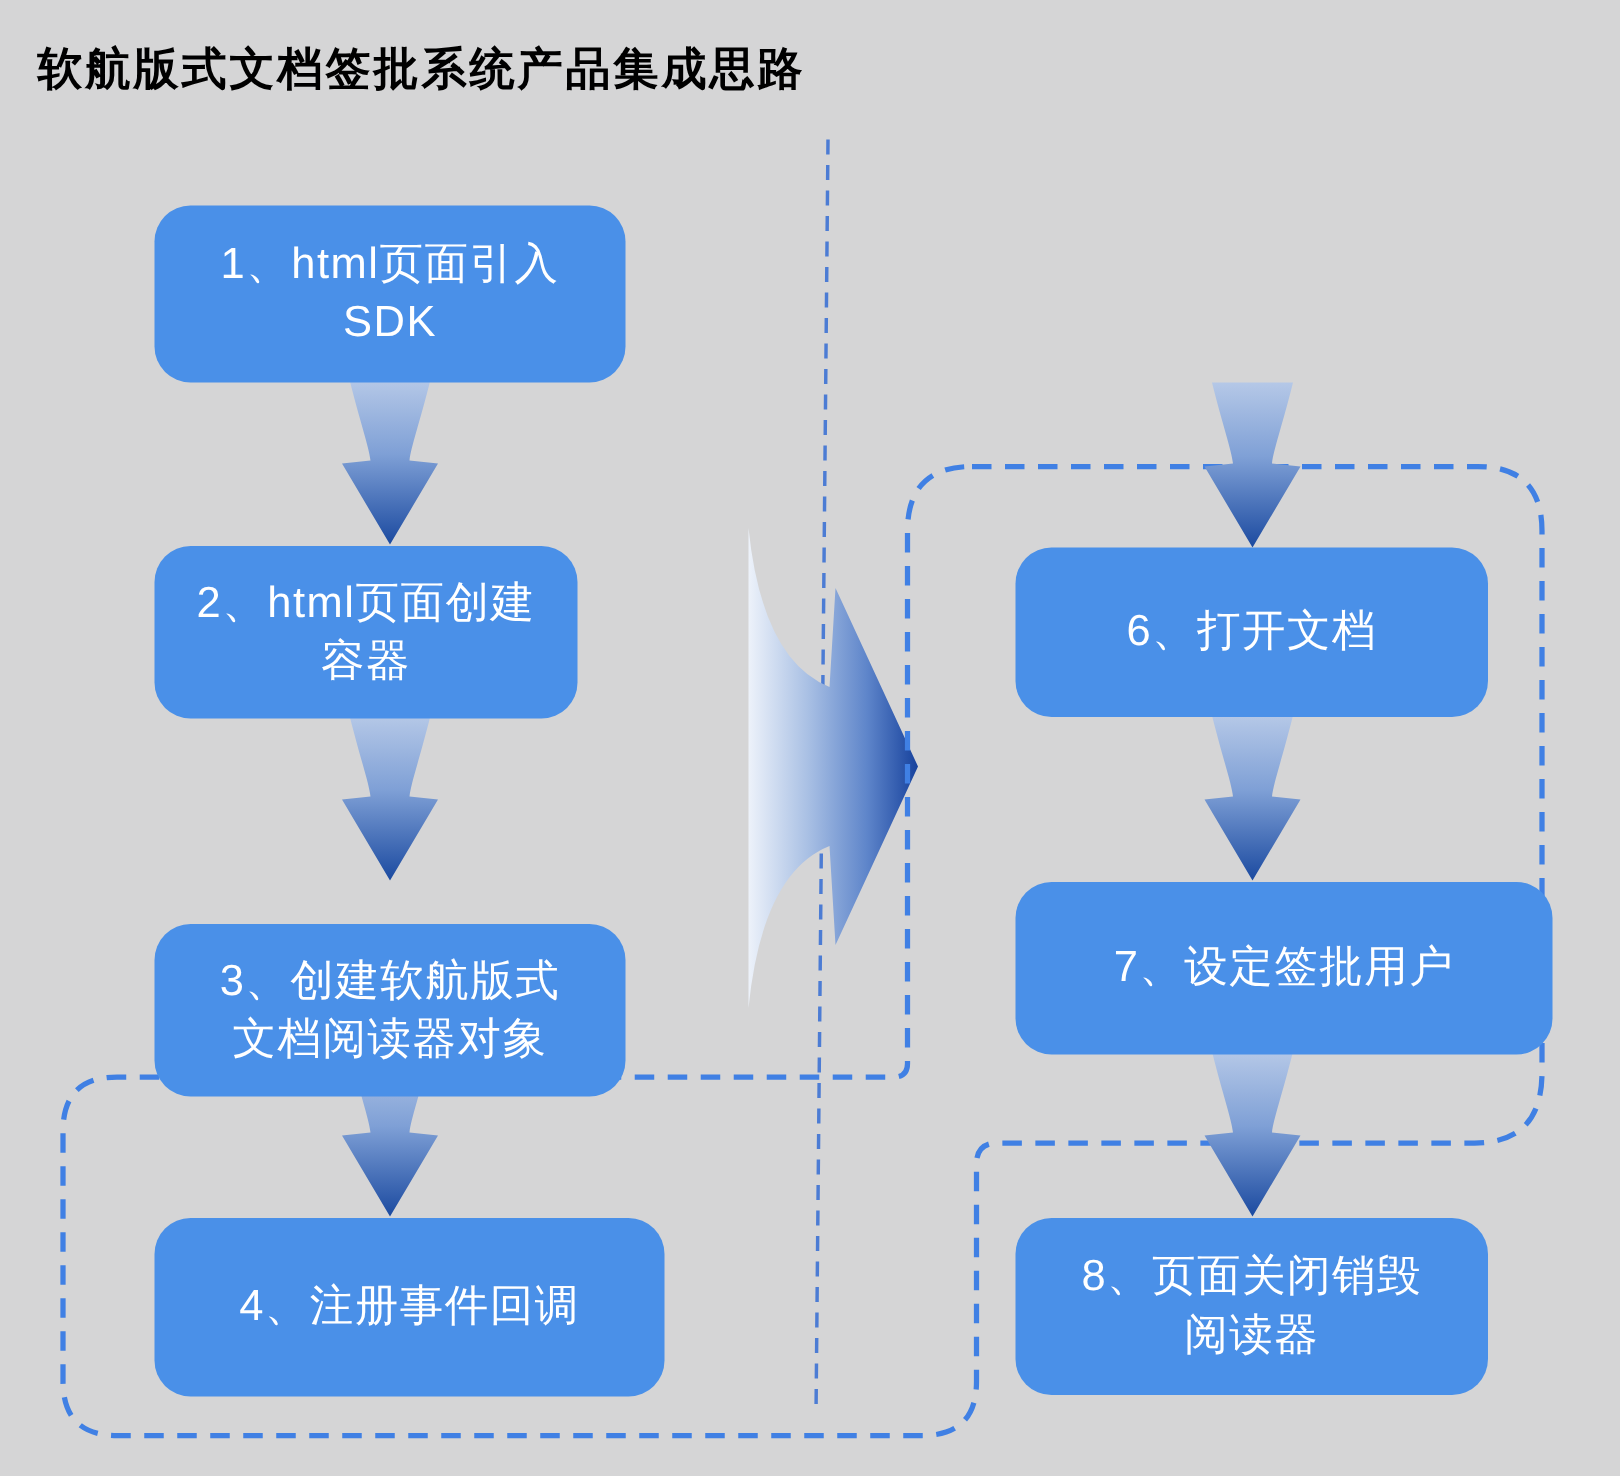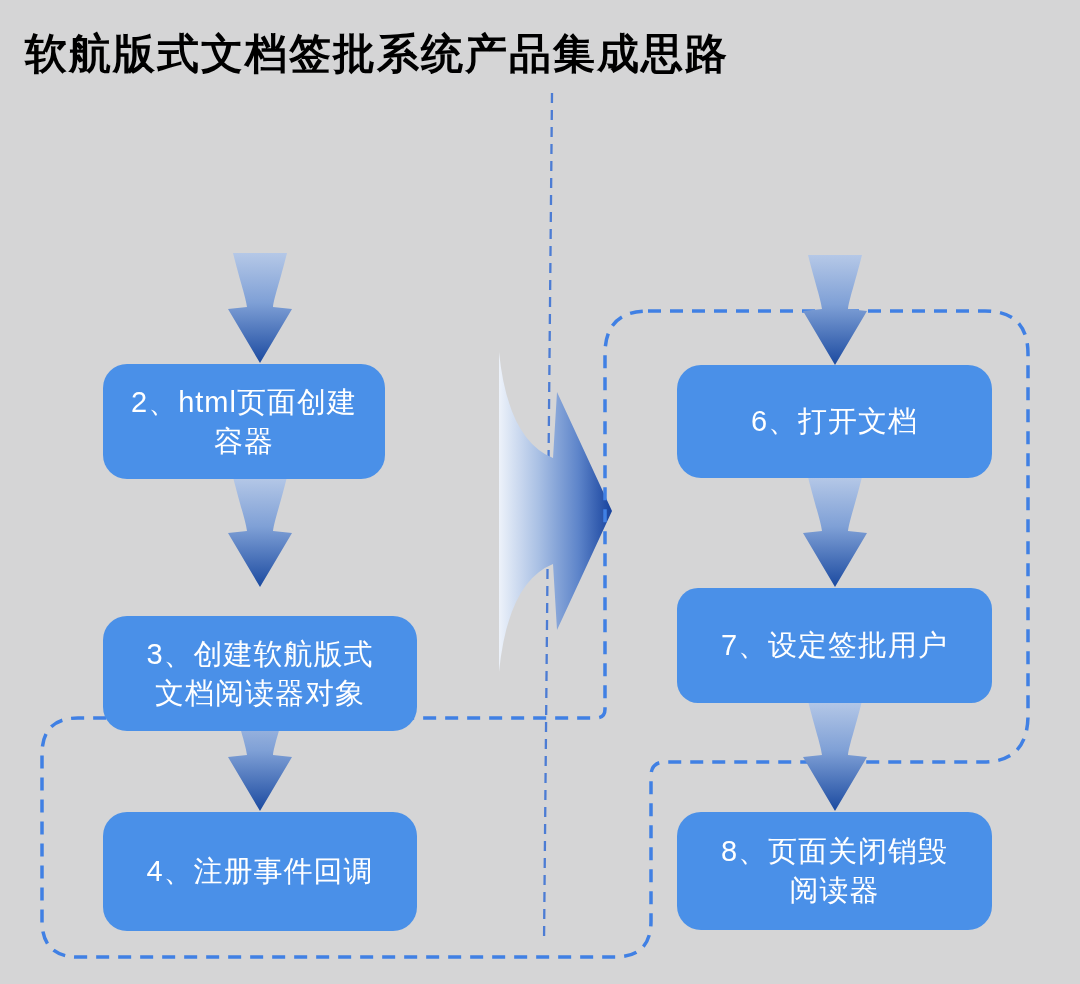--- a/index.html
+++ b/index.html
@@ -11,21 +11,21 @@
   }
   .stage {
     position: relative;
     width: 1080px; height: 984px;
     background: #d5d5d6;
   }
   .title {
     position: absolute;
     left: 25px; top: 26px;
     margin: 0;
-    font-size: 42px;
+    font-size: 30px;
     font-weight: bold;
     color: #000;
     letter-spacing: 2px;
     white-space: nowrap;
   }
   svg.connectors {
     position: absolute;
     left: 0; top: 0;
     width: 1080px; height: 984px;
   }
@@ -39,24 +39,24 @@
     justify-content: center;
     text-align: center;
     font-size: 29px;
     line-height: 39px;
     letter-spacing: 1px;
     white-space: pre-line;
   }
   .b1 { left: 103px; top: 137px; width: 314px; height: 118px; }
   .b2 { left: 103px; top: 364px; width: 282px; height: 115px; }
   .b3 { left: 103px; top: 588px; width: 314px; height: 115px; margin-top: 28px; }
-  .b4 { left: 103px; top: 812px; width: 314px; height: 119px; }
+  .b4 { left: 103px; top: 812px; width: 340px; height: 119px; }
   .b5 { left: 677px; top: 137px; width: 315px; height: 120px; }
   .b6 { left: 677px; top: 365px; width: 315px; height: 113px; }
-  .b7 { left: 677px; top: 588px; width: 315px; height: 115px; border-radius: 21px; }
+  .b7 { left: 677px; top: 588px; width: 358px; height: 115px; }
   .b8 { left: 677px; top: 812px; width: 315px; height: 118px; }
 </style>
 </head>
 <body>
 
 <div class="stage">
 
   <h1 class="title">软航版式文档签批系统产品集成思路</h1>
 
   <svg class="connectors" viewBox="0 0 1080 984" xmlns="http://www.w3.org/2000/svg">
@@ -85,20 +85,22 @@
              L596,718 Q605,718 605,709 L605,354 Q605,311 648,311 Z" fill="none" stroke="#4080e4" stroke-width="3.5" stroke-dasharray="13 9"></path>
 
     <use href="#smallArrow" transform="translate(260,253)"></use>
     <use href="#smallArrow" transform="translate(260,477)"></use>
     <use href="#smallArrow" transform="translate(260,701)"></use>
     <use href="#smallArrow" transform="translate(835,255)"></use>
     <use href="#smallArrow" transform="translate(835,477)"></use>
     <use href="#smallArrow" transform="translate(835,701)"></use>
   </svg>
 
+  <div class="flow-box b1">1、html页面引入
+SDK</div>
   <div class="flow-box b2">2、html页面创建
 容器</div>
   <div class="flow-box b3">3、创建软航版式
 文档阅读器对象</div>
   <div class="flow-box b4">4、注册事件回调</div>
   <div class="flow-box b6">6、打开文档</div>
   <div class="flow-box b7">7、设定签批用户</div>
   <div class="flow-box b8">8、页面关闭销毁
 阅读器</div>
 

